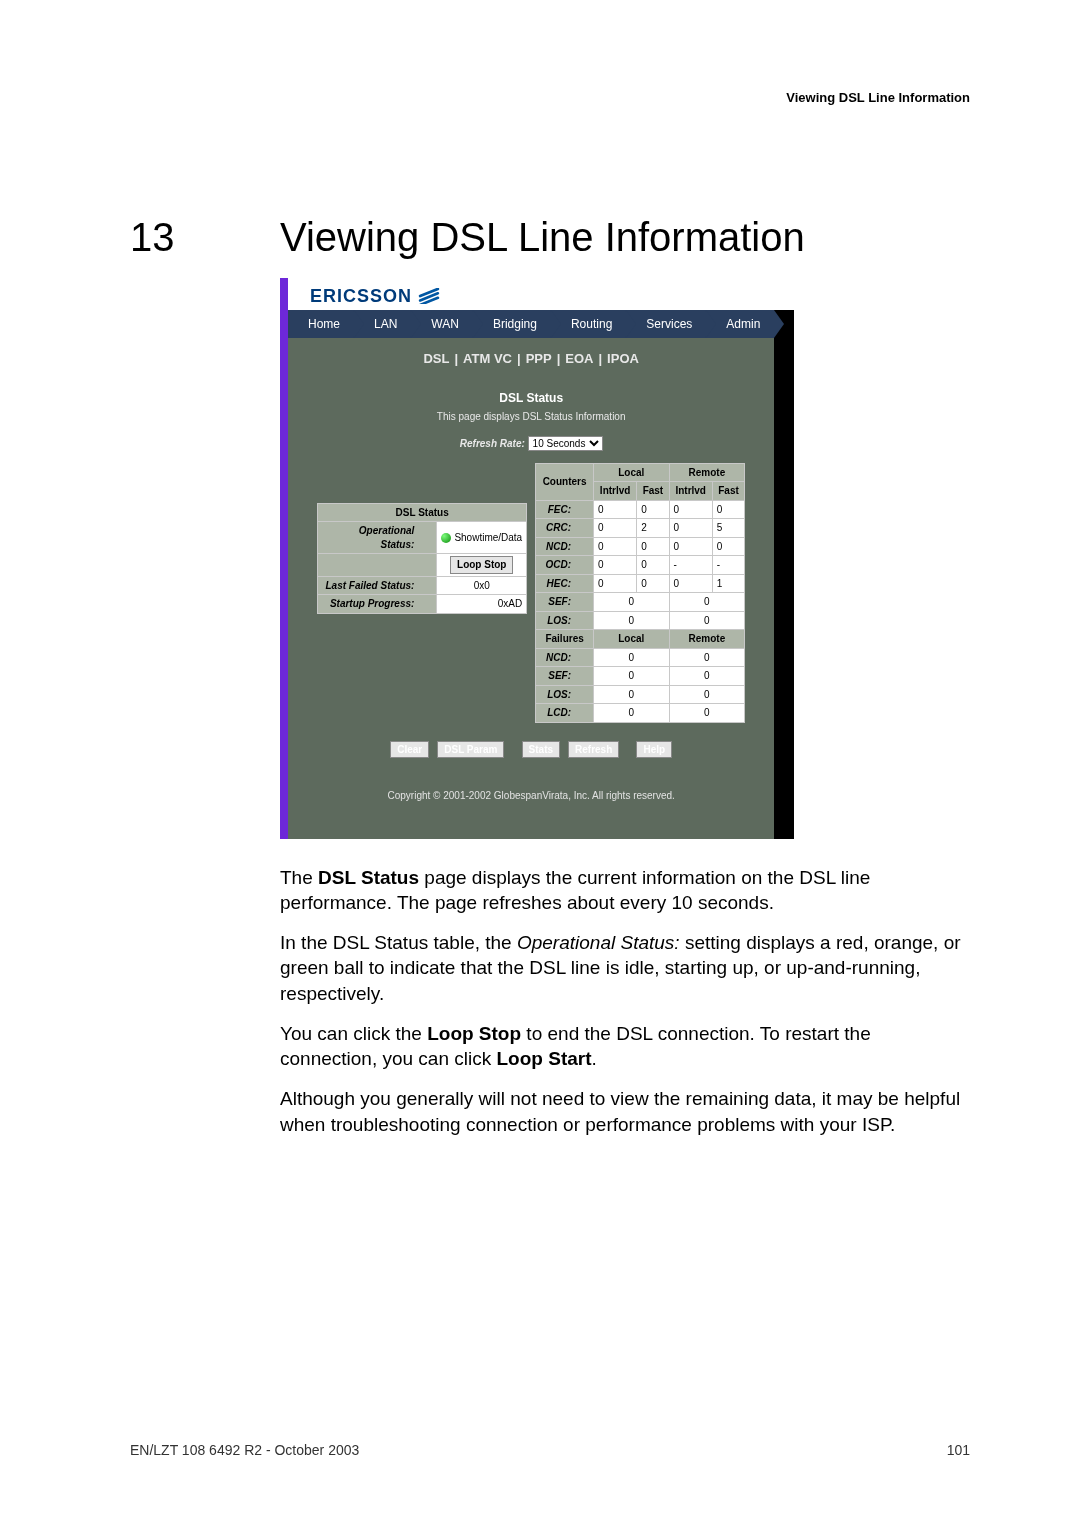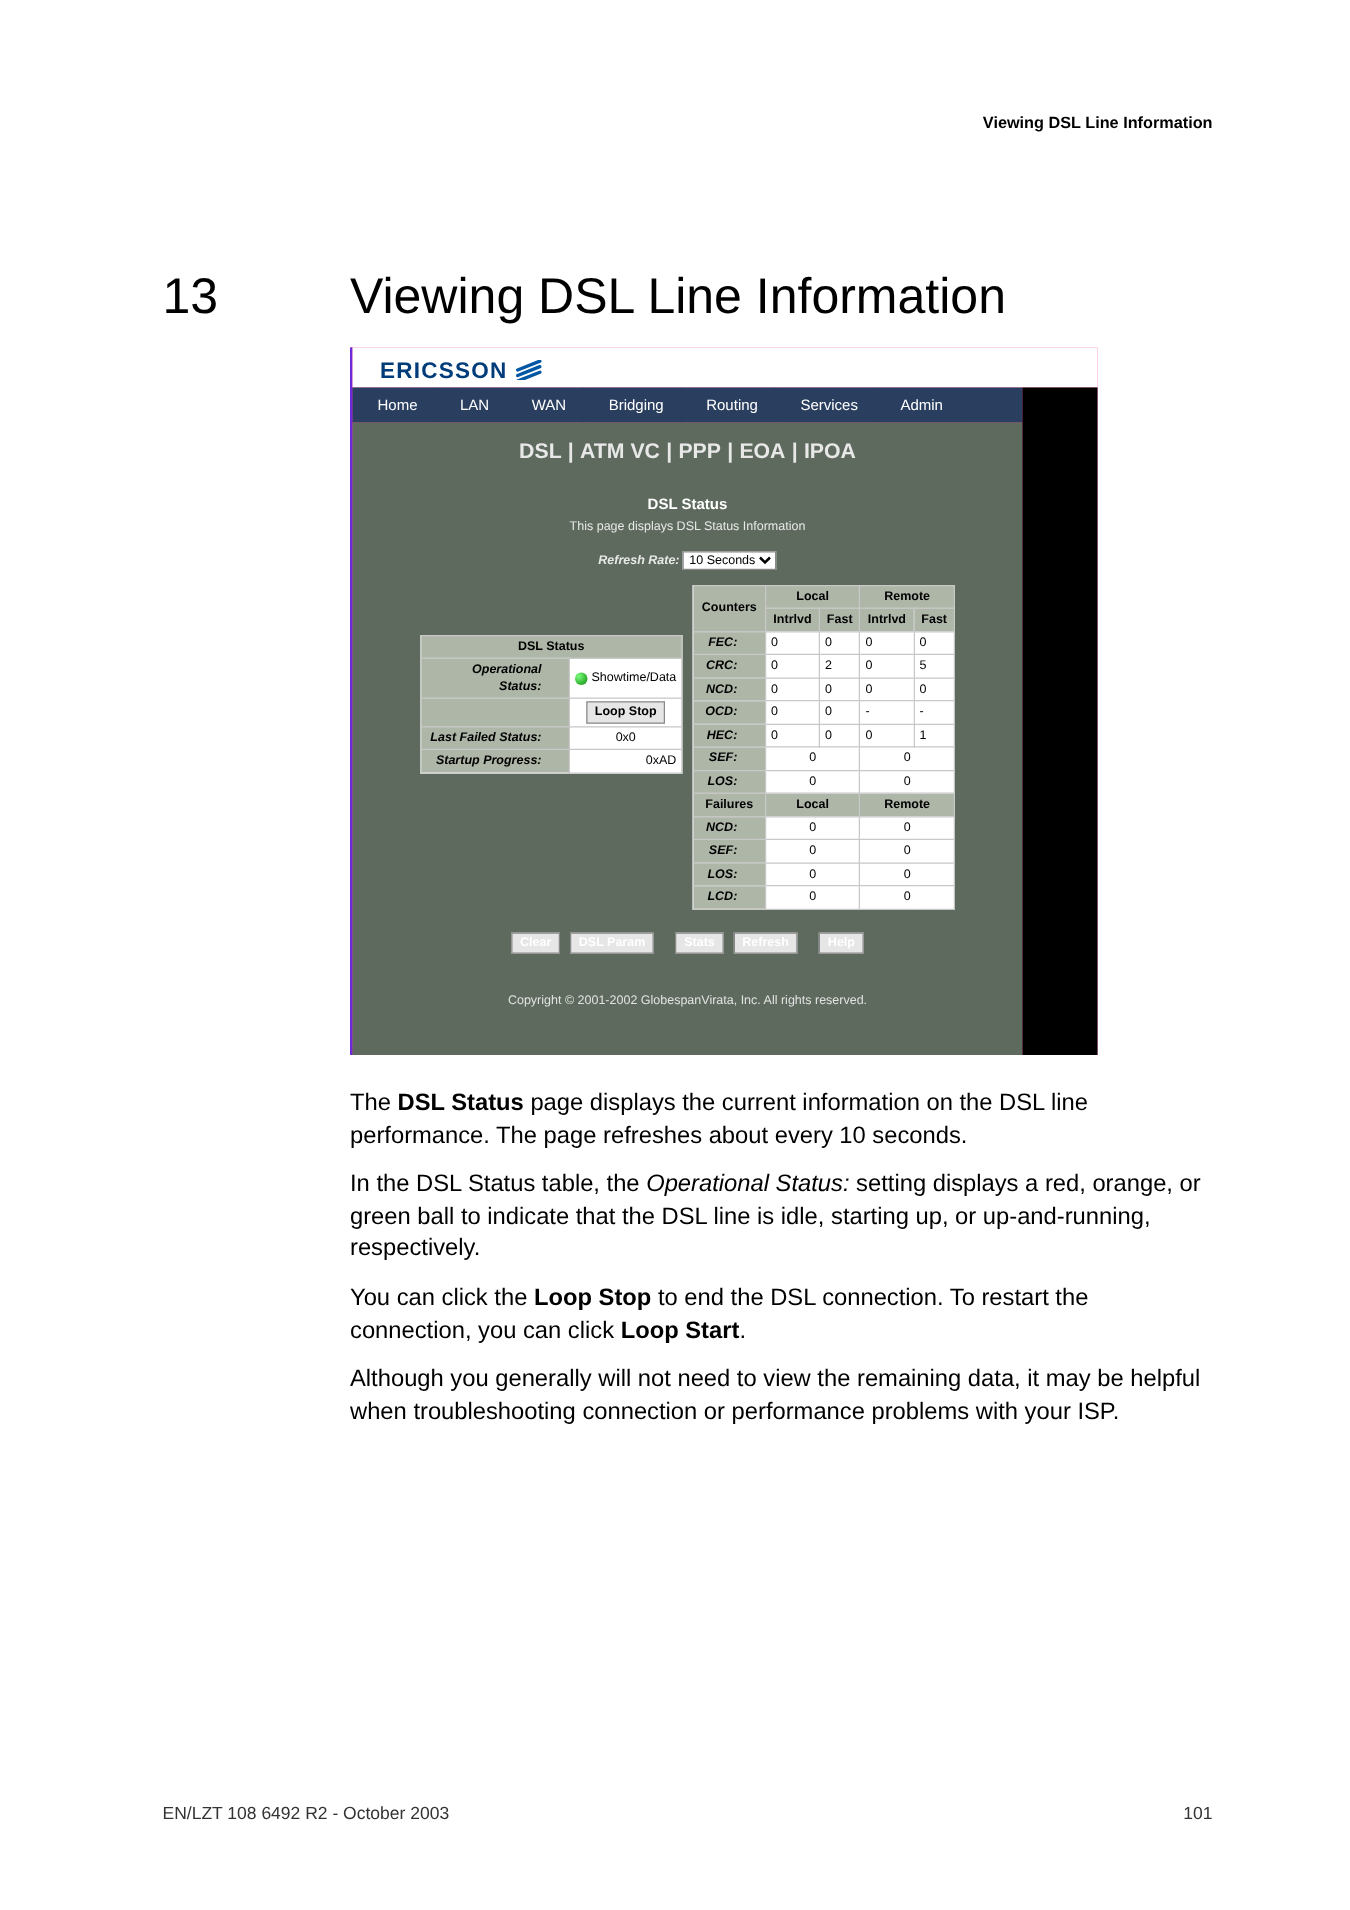--- a/index.html
+++ b/index.html
@@ -38,24 +38,24 @@
     margin-left: 150px;
     font-size: 19px;
     line-height: 1.35;
   }
   .body-area p { margin-bottom: 14px; }
   .body-area .strong { font-weight: bold; }
   .body-area .ital { font-style: italic; }
 
   
   .shot {
-    width: 598px;
+    width: 514px;
     margin: 18px 0 26px 0;
-    border-left: 2px solid #6d28d9;
-    background: #ec4899;
+    border-left: 8px solid #6d28d9;
+    background: #d946ef;
     font-size: 11px;
   }
   .shot-header {
     background: #fff;
     padding: 6px 10px 2px 22px;
   }
   .brand {
     font-family: Arial, sans-serif;
     font-weight: bold;
     font-size: 18px;
@@ -105,21 +105,21 @@
   }
 
   .shot-main {
     background: #5d6a5d;
     color: #fff;
     font-family: Verdana, Arial, sans-serif;
   }
   .subnav {
     text-align: center;
     padding: 12px 0 6px 0;
-    font-size: 17px;
+    font-size: 13px;
     font-weight: bold;
   }
   .subnav span { padding: 0 3px; color: #e8e8e8; }
   .subnav .sep { color: #e8e8e8; padding: 0 2px; }
   .panel-title {
     text-align: center;
     padding: 16px 0 4px 0;
     font-weight: bold;
     font-size: 12px;
   }

